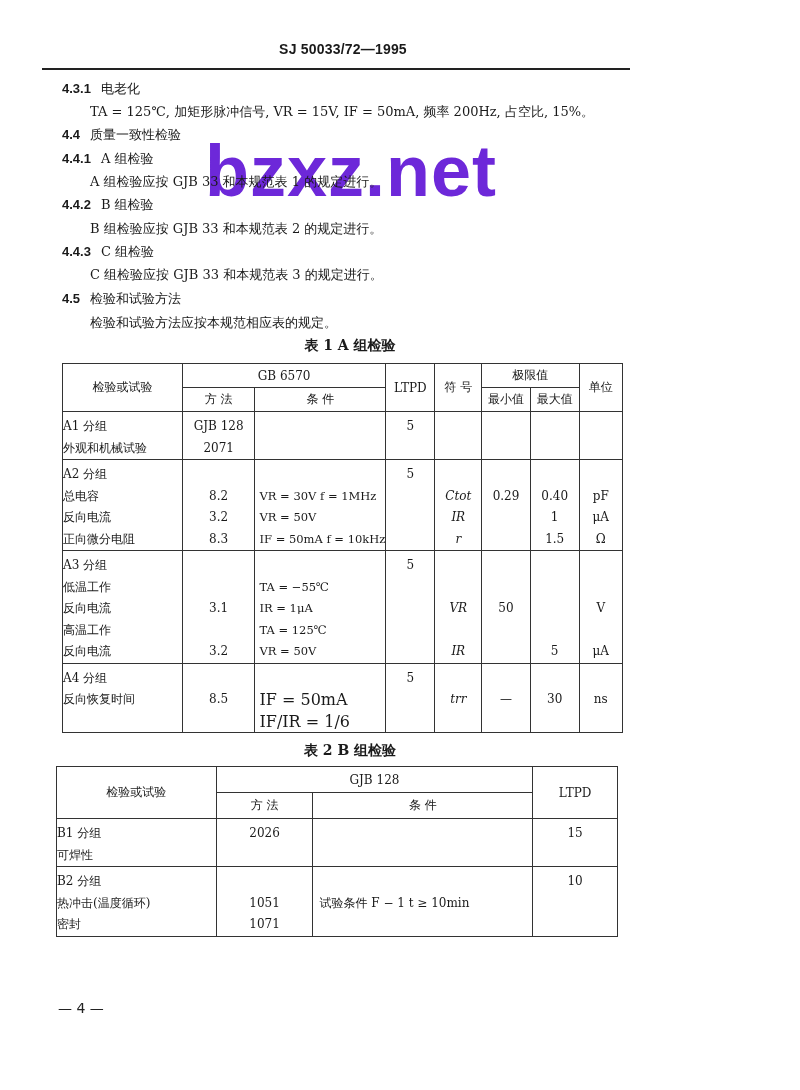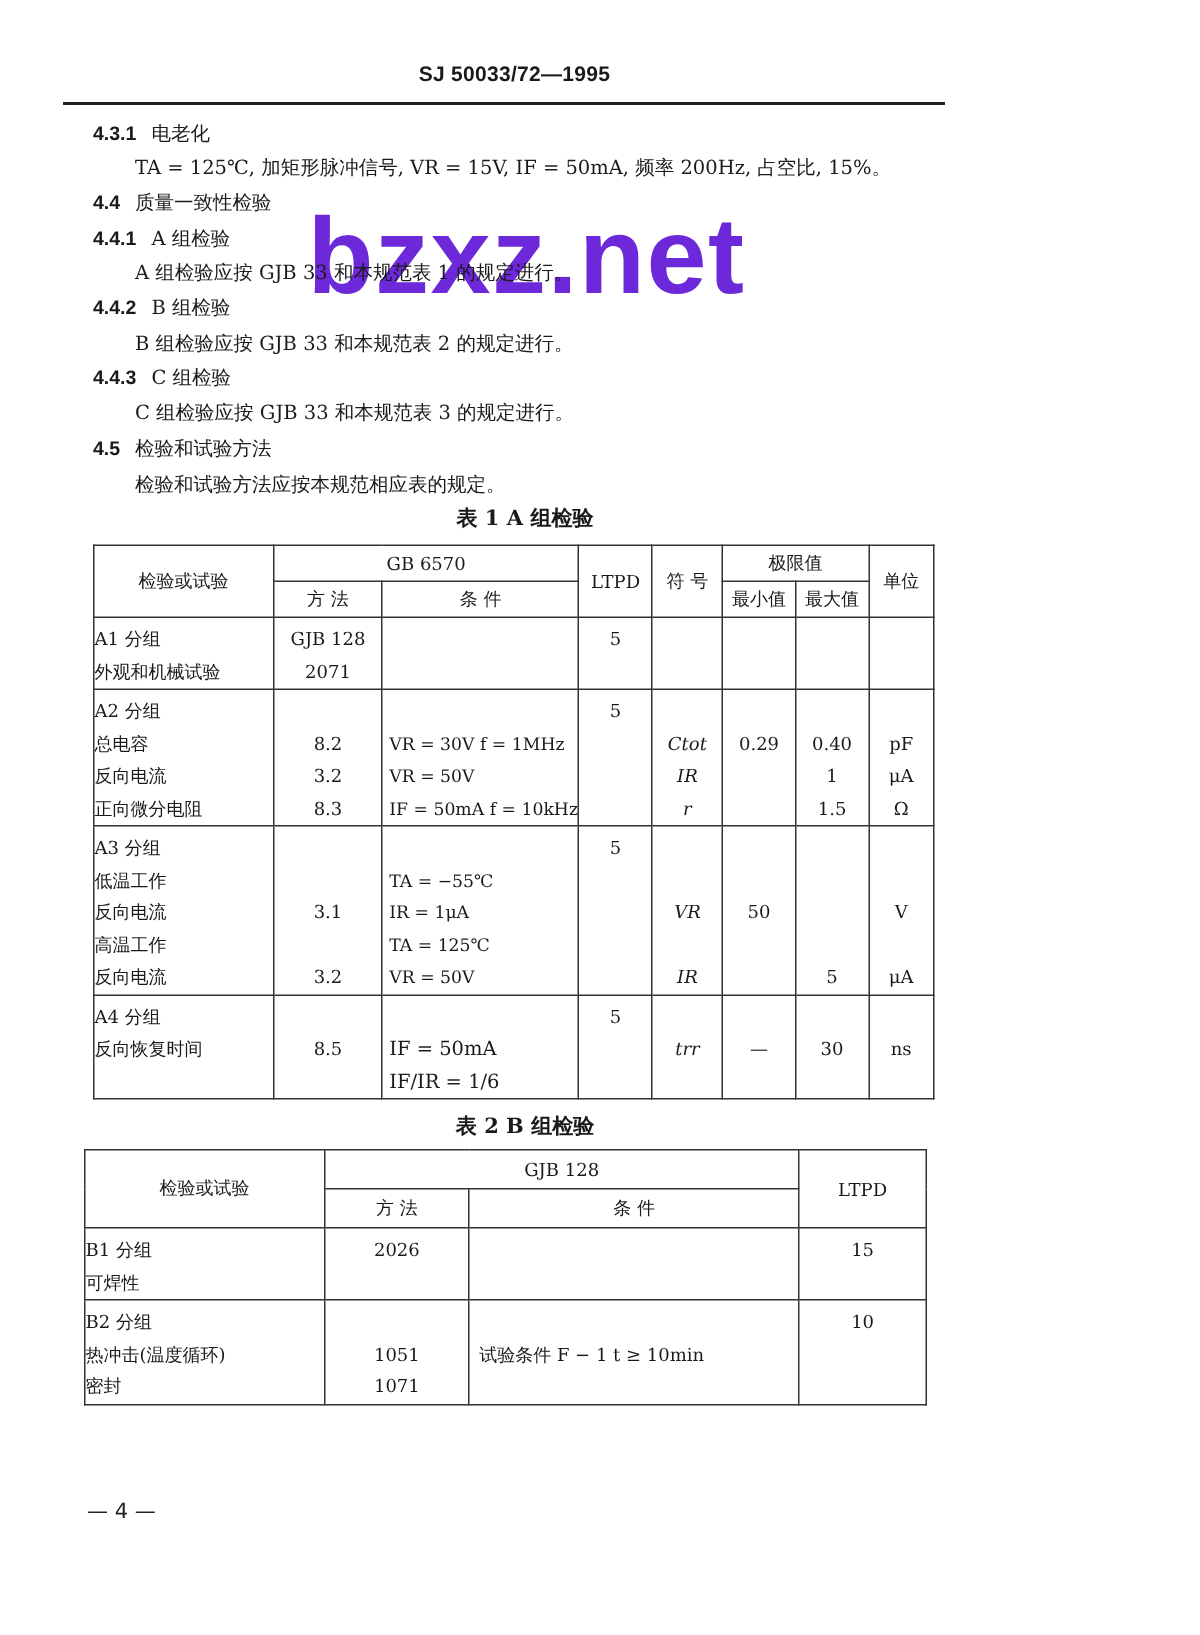--- a/index.html
+++ b/index.html
@@ -228,21 +228,21 @@
     <td class="cell-lines left pad-top">
       <div>A4 分组</div>
       <div>反向恢复时间</div>
       <div></div>
     </td>
     <td class="cell-lines ctr pad-top">
       <div></div>
       <div>8.5</div>
       <div></div>
     </td>
-    <td class="cell-lines pad-top" style="padding-left:4px;font-size:13px;">
+    <td class="cell-lines pad-top" style="padding-left:4px;font-size:16px;">
       <div></div>
       <div>IF = 50mA</div>
       <div>IF/IR = 1/6</div>
     </td>
     <td class="cell-lines ctr pad-top">
           <div>5</div>
         </td>
     <td class="cell-lines ctr pad-top" style="font-style:italic;">
       <div></div>
       <div>trr</div>

